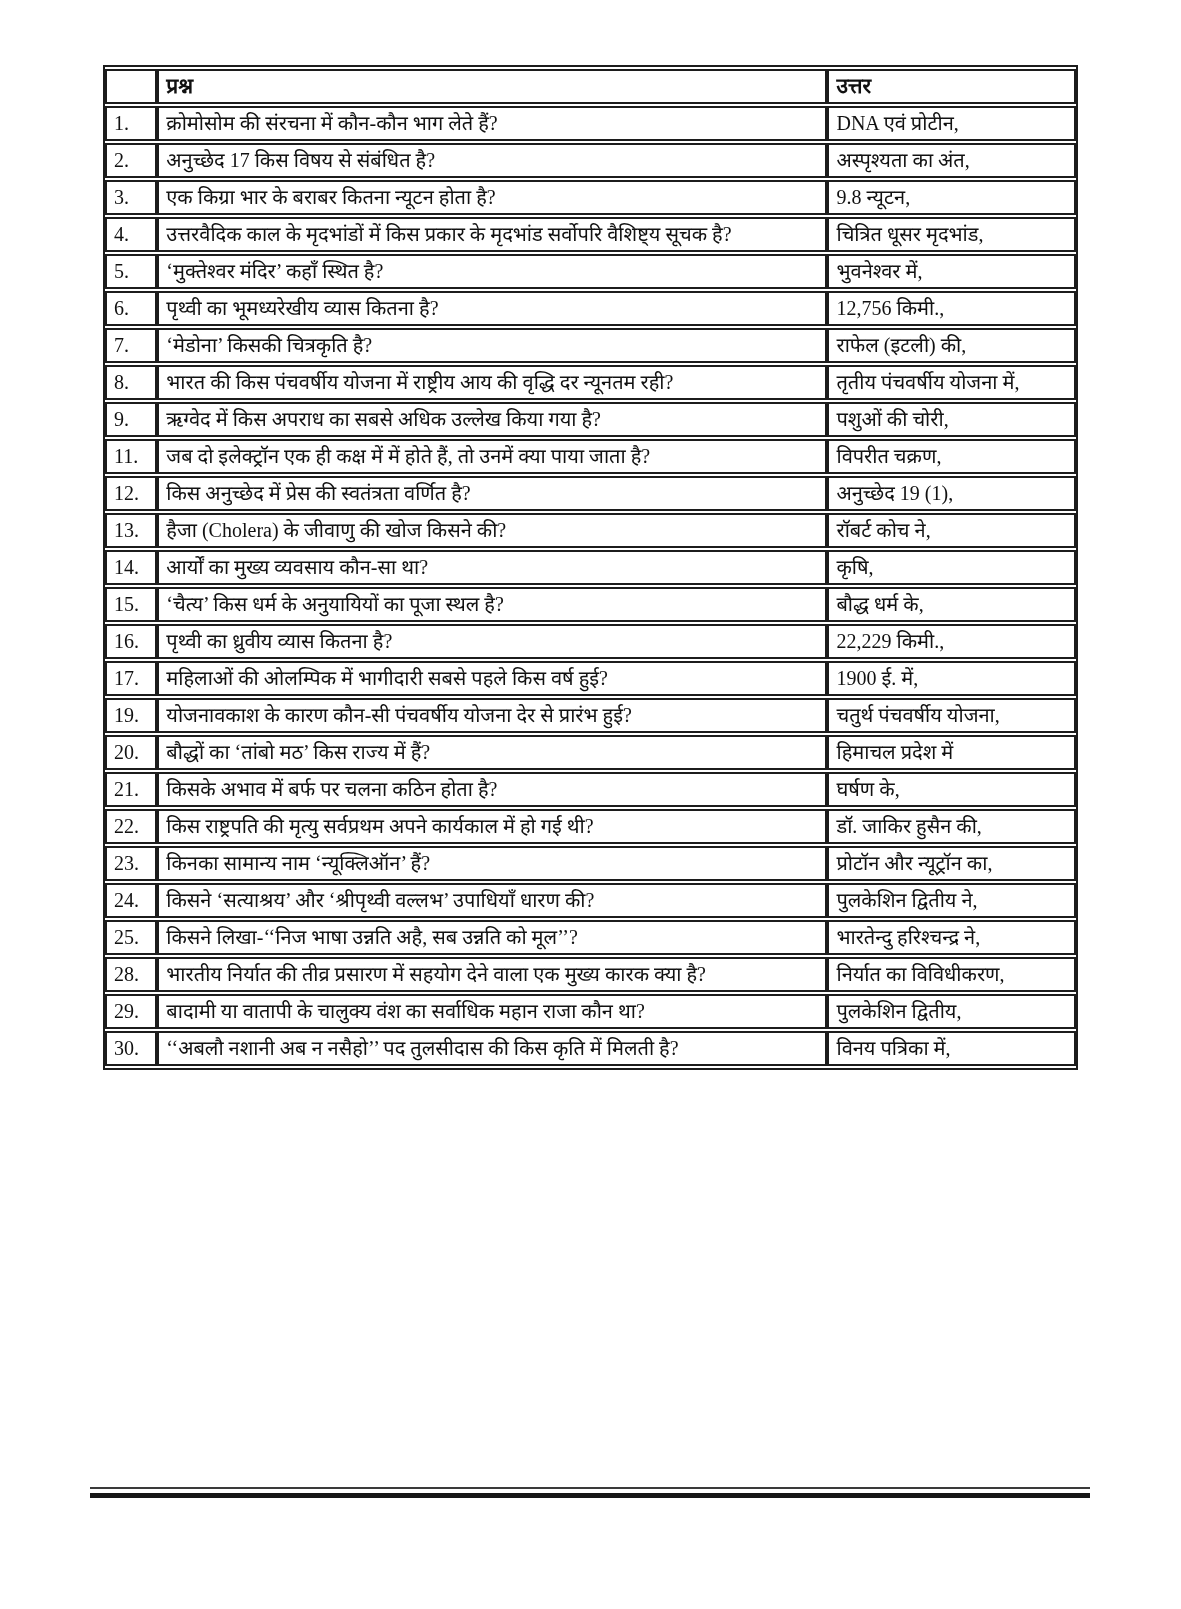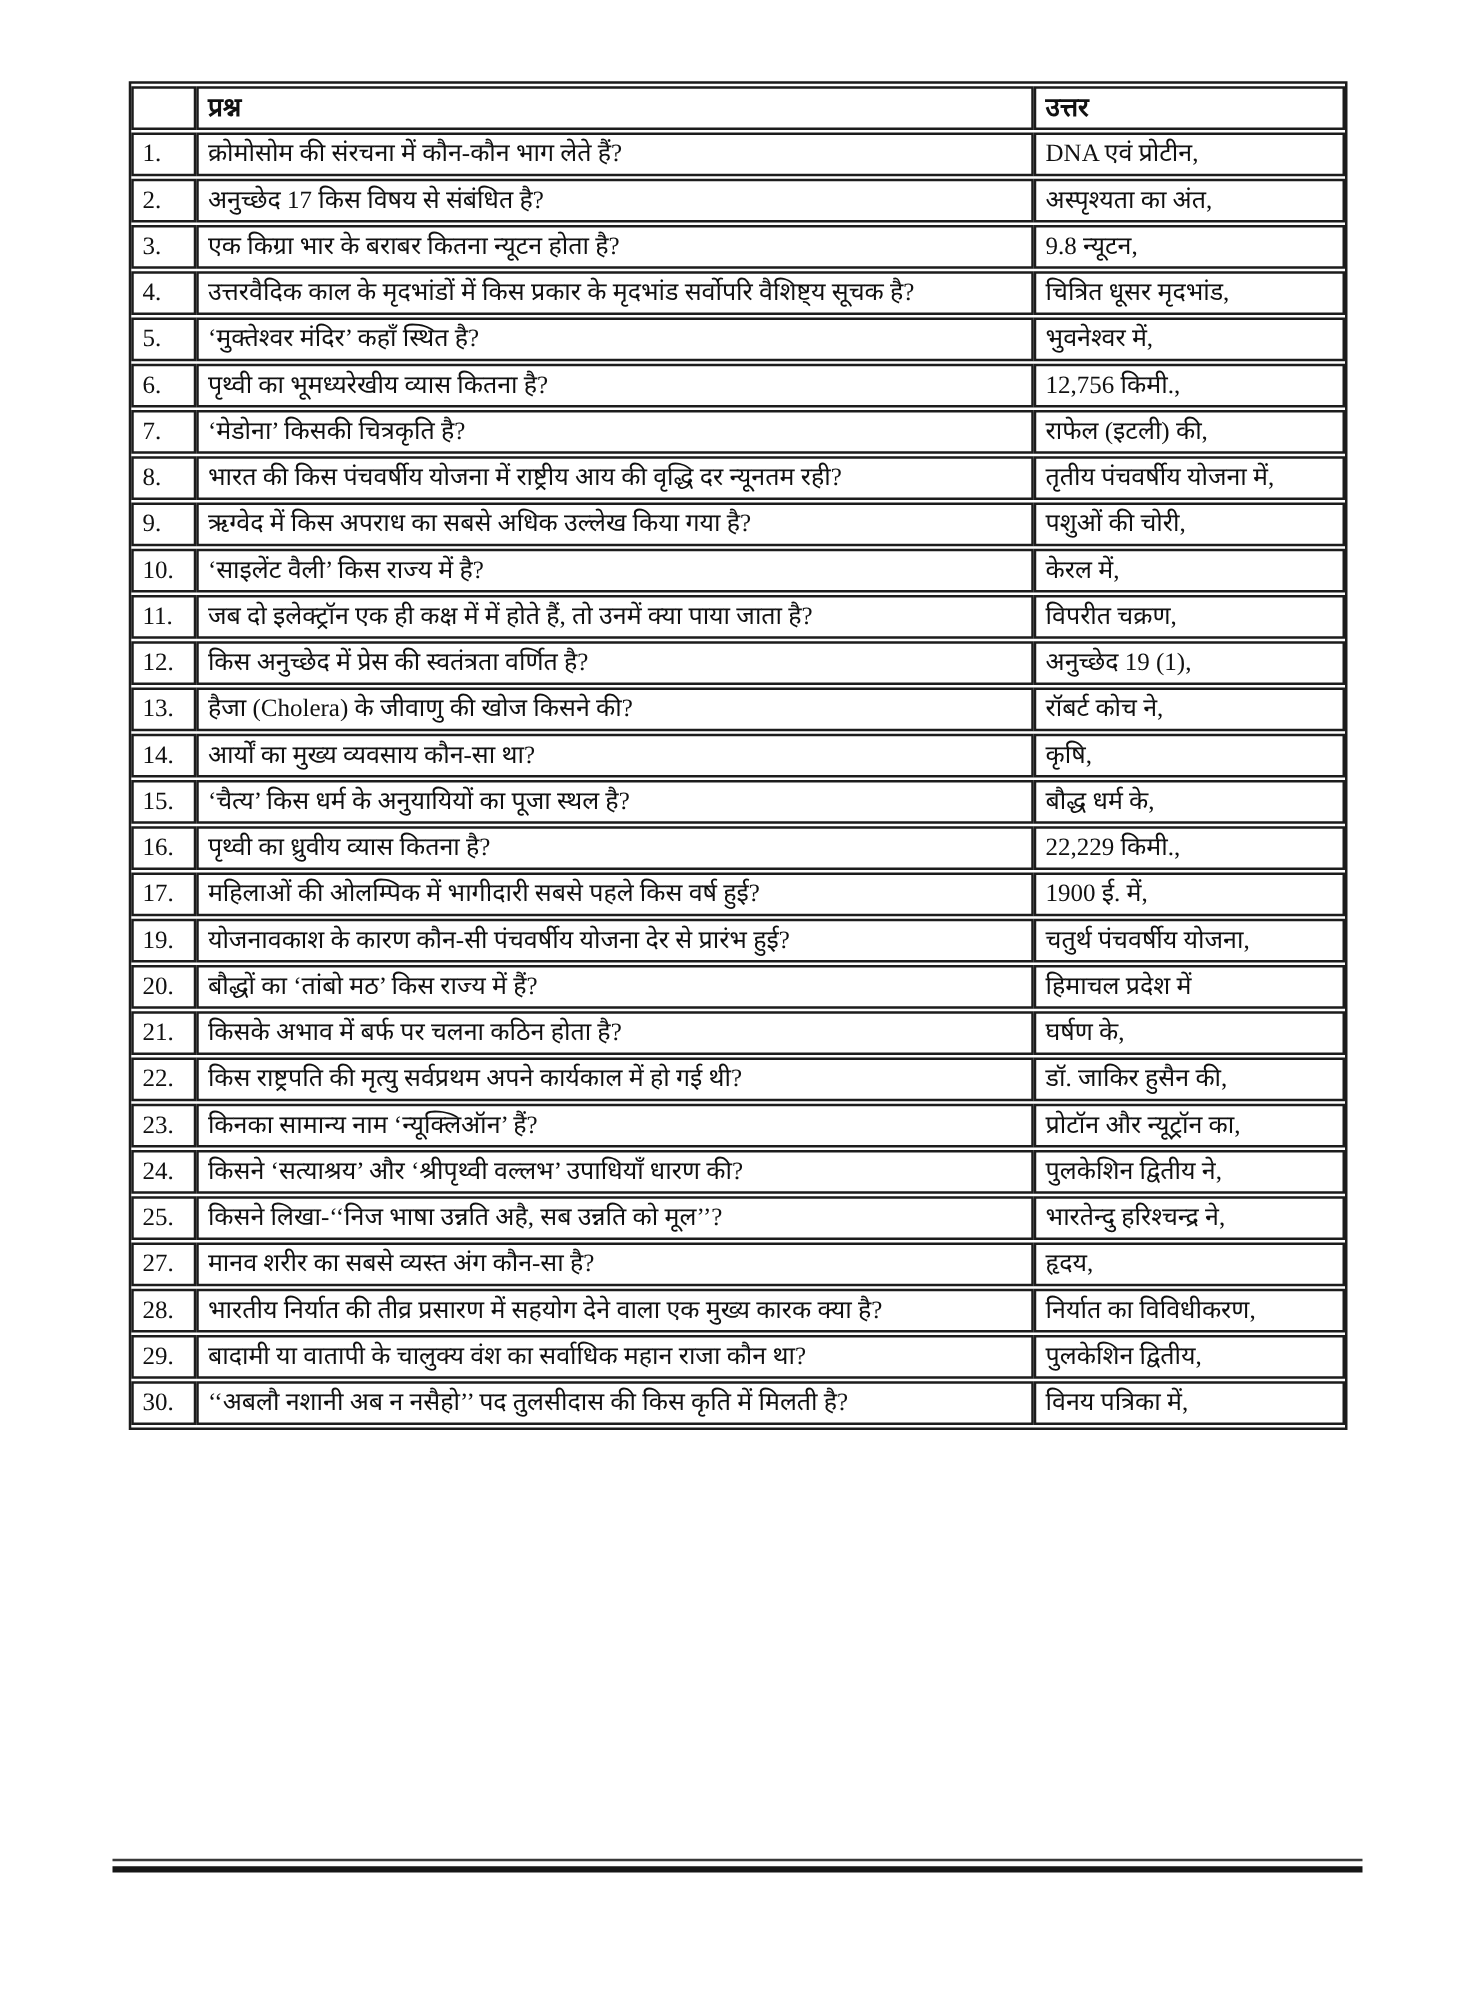--- a/index.html
+++ b/index.html
@@ -103,25 +103,20 @@
     <td class="col-num">8.</td>
     <td class="col-q">भारत की किस पंचवर्षीय योजना में राष्ट्रीय आय की वृद्धि दर न्यूनतम रही?</td>
     <td class="col-a">तृतीय पंचवर्षीय योजना में,</td>
   </tr>
         <tr>
     <td class="col-num">9.</td>
     <td class="col-q">ऋग्वेद में किस अपराध का सबसे अधिक उल्लेख किया गया है?</td>
     <td class="col-a">पशुओं की चोरी,</td>
   </tr>
         <tr>
-    <td class="col-num">10.</td>
-    <td class="col-q">‘साइलेंट वैली’ किस राज्य में है?</td>
-    <td class="col-a">केरल में,</td>
-  </tr>
-        <tr>
     <td class="col-num">11.</td>
     <td class="col-q">जब दो इलेक्ट्रॉन एक ही कक्ष में में होते हैं, तो उनमें क्या पाया जाता है?</td>
     <td class="col-a">विपरीत चक्रण,</td>
   </tr>
         <tr>
     <td class="col-num">12.</td>
     <td class="col-q">किस अनुच्छेद में प्रेस की स्वतंत्रता वर्णित है?</td>
     <td class="col-a">अनुच्छेद 19 (1),</td>
   </tr>
         <tr>
@@ -176,25 +171,20 @@
   </tr>
         <tr>
     <td class="col-num">24.</td>
     <td class="col-q">किसने ‘सत्याश्रय’ और ‘श्रीपृथ्वी वल्लभ’ उपाधियाँ धारण की?</td>
     <td class="col-a">पुलकेशिन द्वितीय ने,</td>
   </tr>
         <tr>
     <td class="col-num">25.</td>
     <td class="col-q">किसने लिखा-‘‘निज भाषा उन्नति अहै, सब उन्नति को मूल’’?</td>
     <td class="col-a">भारतेन्दु हरिश्चन्द्र ने,</td>
-  </tr>
-        <tr>
-    <td class="col-num">27.</td>
-    <td class="col-q">मानव शरीर का सबसे व्यस्त अंग कौन-सा है?</td>
-    <td class="col-a">हृदय,</td>
   </tr>
         <tr>
     <td class="col-num">28.</td>
     <td class="col-q">भारतीय निर्यात की तीव्र प्रसारण में सहयोग देने वाला एक मुख्य कारक क्या है?</td>
     <td class="col-a">निर्यात का विविधीकरण,</td>
   </tr>
         <tr>
     <td class="col-num">29.</td>
     <td class="col-q">बादामी या वातापी के चालुक्य वंश का सर्वाधिक महान राजा कौन था?</td>
     <td class="col-a">पुलकेशिन द्वितीय,</td>

